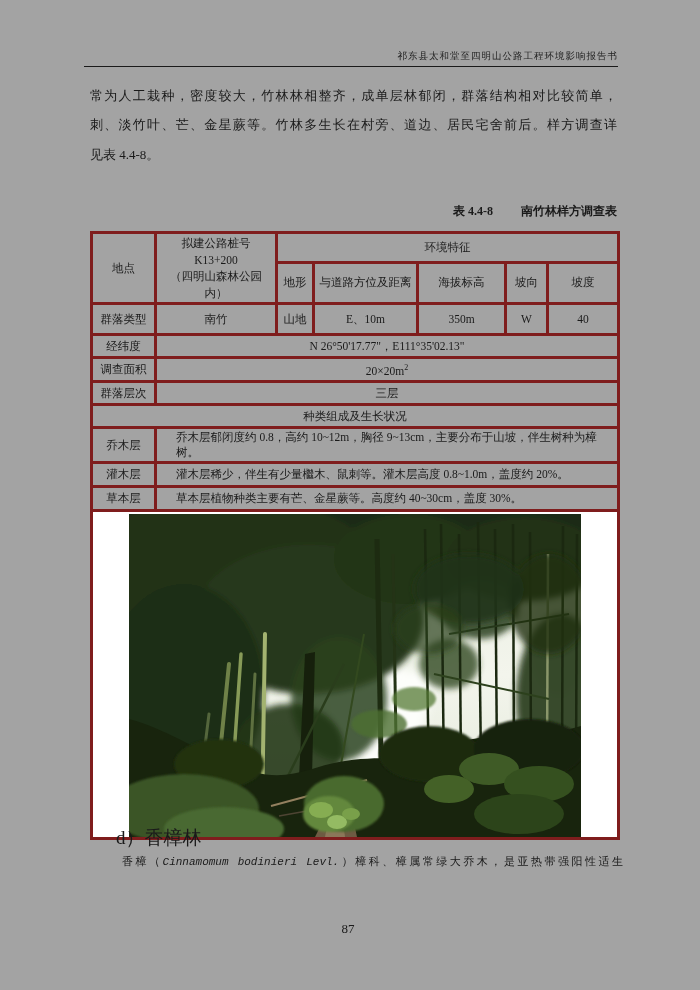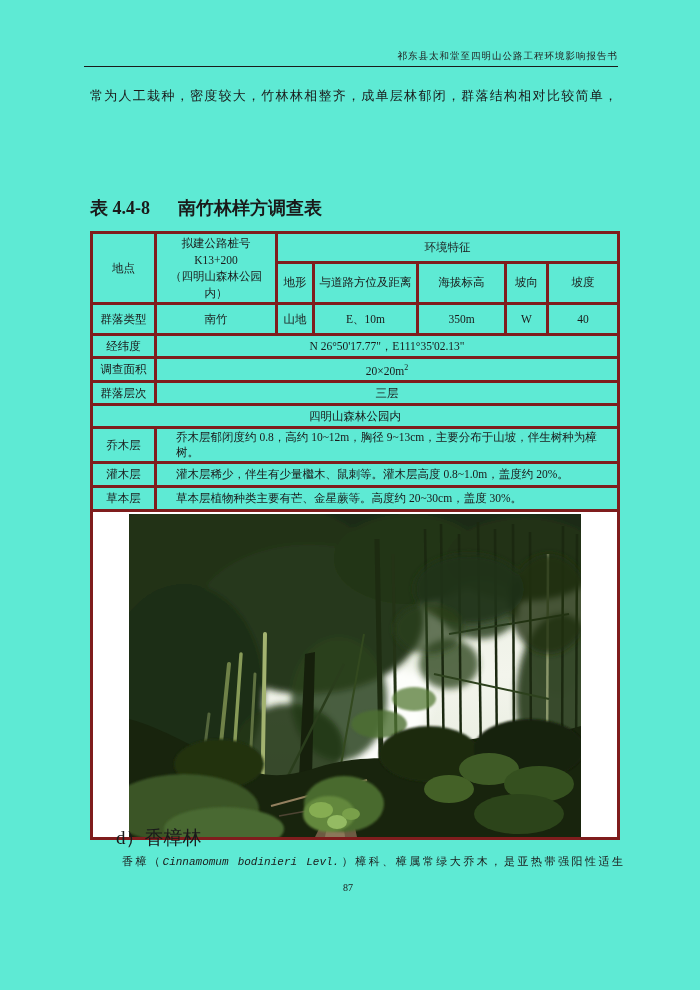--- a/index.html
+++ b/index.html
@@ -1,41 +1,41 @@
 <!DOCTYPE html>
 <html><head>
 <meta charset="utf-8">
 <style>
   html,body{margin:0;padding:0;}
   body{
     width:700px;height:990px;background:#ffffff;
     font-family:"Liberation Serif","DejaVu Serif",serif;
     color:#1a1a1a;position:relative;overflow:hidden;
   }
-  .page{position:absolute;inset:0;background:#5eead4;}
+  .page{position:absolute;inset:0;background:#a3a3a3;}
 
   .header-title{
     position:absolute;top:50px;right:82px;
     font-size:9.5px;letter-spacing:1px;color:#222;white-space:nowrap;
   }
   .header-rule{
     position:absolute;top:66px;left:84px;width:534px;height:0;
     border-top:1.6px solid #1a1a1a;
   }
 
   .intro{
     position:absolute;top:82px;left:90px;width:527px;
     font-size:13px;line-height:29.2px;
   }
   .line{white-space:nowrap;}
   .jfull{white-space:normal;text-align:justify;text-align-last:justify;word-break:break-all;font-family:Liberation Mono, monospace;}
 
   .table-caption{
-    position:absolute;top:196px;left:90px;width:527px;
-    text-align:left;font-weight:bold;font-size:18px;
+    position:absolute;top:203px;left:90px;width:527px;
+    text-align:right;font-weight:bold;font-size:12px;
   }
   .table-caption .cap-label{margin-right:28px;}
 
   table.survey{
     position:absolute;top:231px;left:90px;width:527px;
     border-collapse:collapse;table-layout:fixed;
     font-size:11.5px;border:1.5px solid #1a1a1a;
   }
   table.survey td{
     border:3px solid #7f1d1d;text-align:center;vertical-align:middle;
@@ -50,34 +50,36 @@
   .heading-d{
     position:absolute;top:825px;left:116px;font-size:19px;
   }
   .species-para{
     position:absolute;top:848px;left:96px;width:527px;
     font-size:11px;line-height:29.2px;
   }
   .indent1{text-indent:26px;}
 
   .page-number{
-    position:absolute;top:882px;left:0;width:696px;
-    text-align:center;font-size:10px;
+    position:absolute;top:921px;left:0;width:696px;
+    text-align:center;font-size:13px;
   }
 </style>
 </head>
 <body>
 
 <div class="page">
 
   <div class="header-title">祁东县太和堂至四明山公路工程环境影响报告书</div>
   <div class="header-rule"></div>
 
   <div class="intro">
     <div class="line jfull">常为人工栽种，密度较大，竹林林相整齐，成单层林郁闭，群落结构相对比较简单，</div>
+    <div class="line jfull">刺、淡竹叶、芒、金星蕨等。竹林多生长在村旁、道边、居民宅舍前后。样方调查详</div>
+    <div class="line">见表 4.4-8。</div>
   </div>
 
   <div class="table-caption">
     <span class="cap-label">表 4.4-8</span><span>南竹林样方调查表</span>
   </div>
 
   <table class="survey">
     <colgroup>
       <col style="width:64px">
         <col style="width:121px">
@@ -119,33 +121,33 @@
       </tr>
       <tr style="height:24px">
         <td>调查面积</td>
         <td colspan="6"><span>20×20m</span><sup>2</sup></td>
       </tr>
       <tr style="height:23px">
         <td>群落层次</td>
         <td colspan="6">三层</td>
       </tr>
       <tr style="height:23px">
-        <td colspan="7">四明山森林公园内</td>
+        <td colspan="7">种类组成及生长状况</td>
       </tr>
       <tr style="height:31px">
         <td>乔木层</td>
         <td colspan="6" class="left">乔木层郁闭度约 0.8，高约 10~12m，胸径 9~13cm，主要分布于山坡，伴生树种为樟树。</td>
       </tr>
       <tr style="height:24px">
         <td>灌木层</td>
         <td colspan="6" class="left">灌木层稀少，伴生有少量檵木、鼠刺等。灌木层高度 0.8~1.0m，盖度约 20%。</td>
       </tr>
       <tr style="height:24px">
         <td>草本层</td>
-        <td colspan="6" class="left">草本层植物种类主要有芒、金星蕨等。高度约 20~30cm，盖度 30%。</td>
+        <td colspan="6" class="left">草本层植物种类主要有芒、金星蕨等。高度约 40~30cm，盖度 30%。</td>
       </tr>
       <tr style="height:327px">
         <td colspan="7" class="photo-cell">
           <div class="photo-wrap">
             <svg width="452" height="323" viewBox="0 0 452 323">
               <defs>
                 <linearGradient id="sky" x1="0" y1="0" x2="0" y2="1">
                   <stop offset="0" stop-color="#e7ebdf"></stop>
                   <stop offset="0.5" stop-color="#f3f5ec"></stop>
                   <stop offset="1" stop-color="#e0e6d6"></stop>

